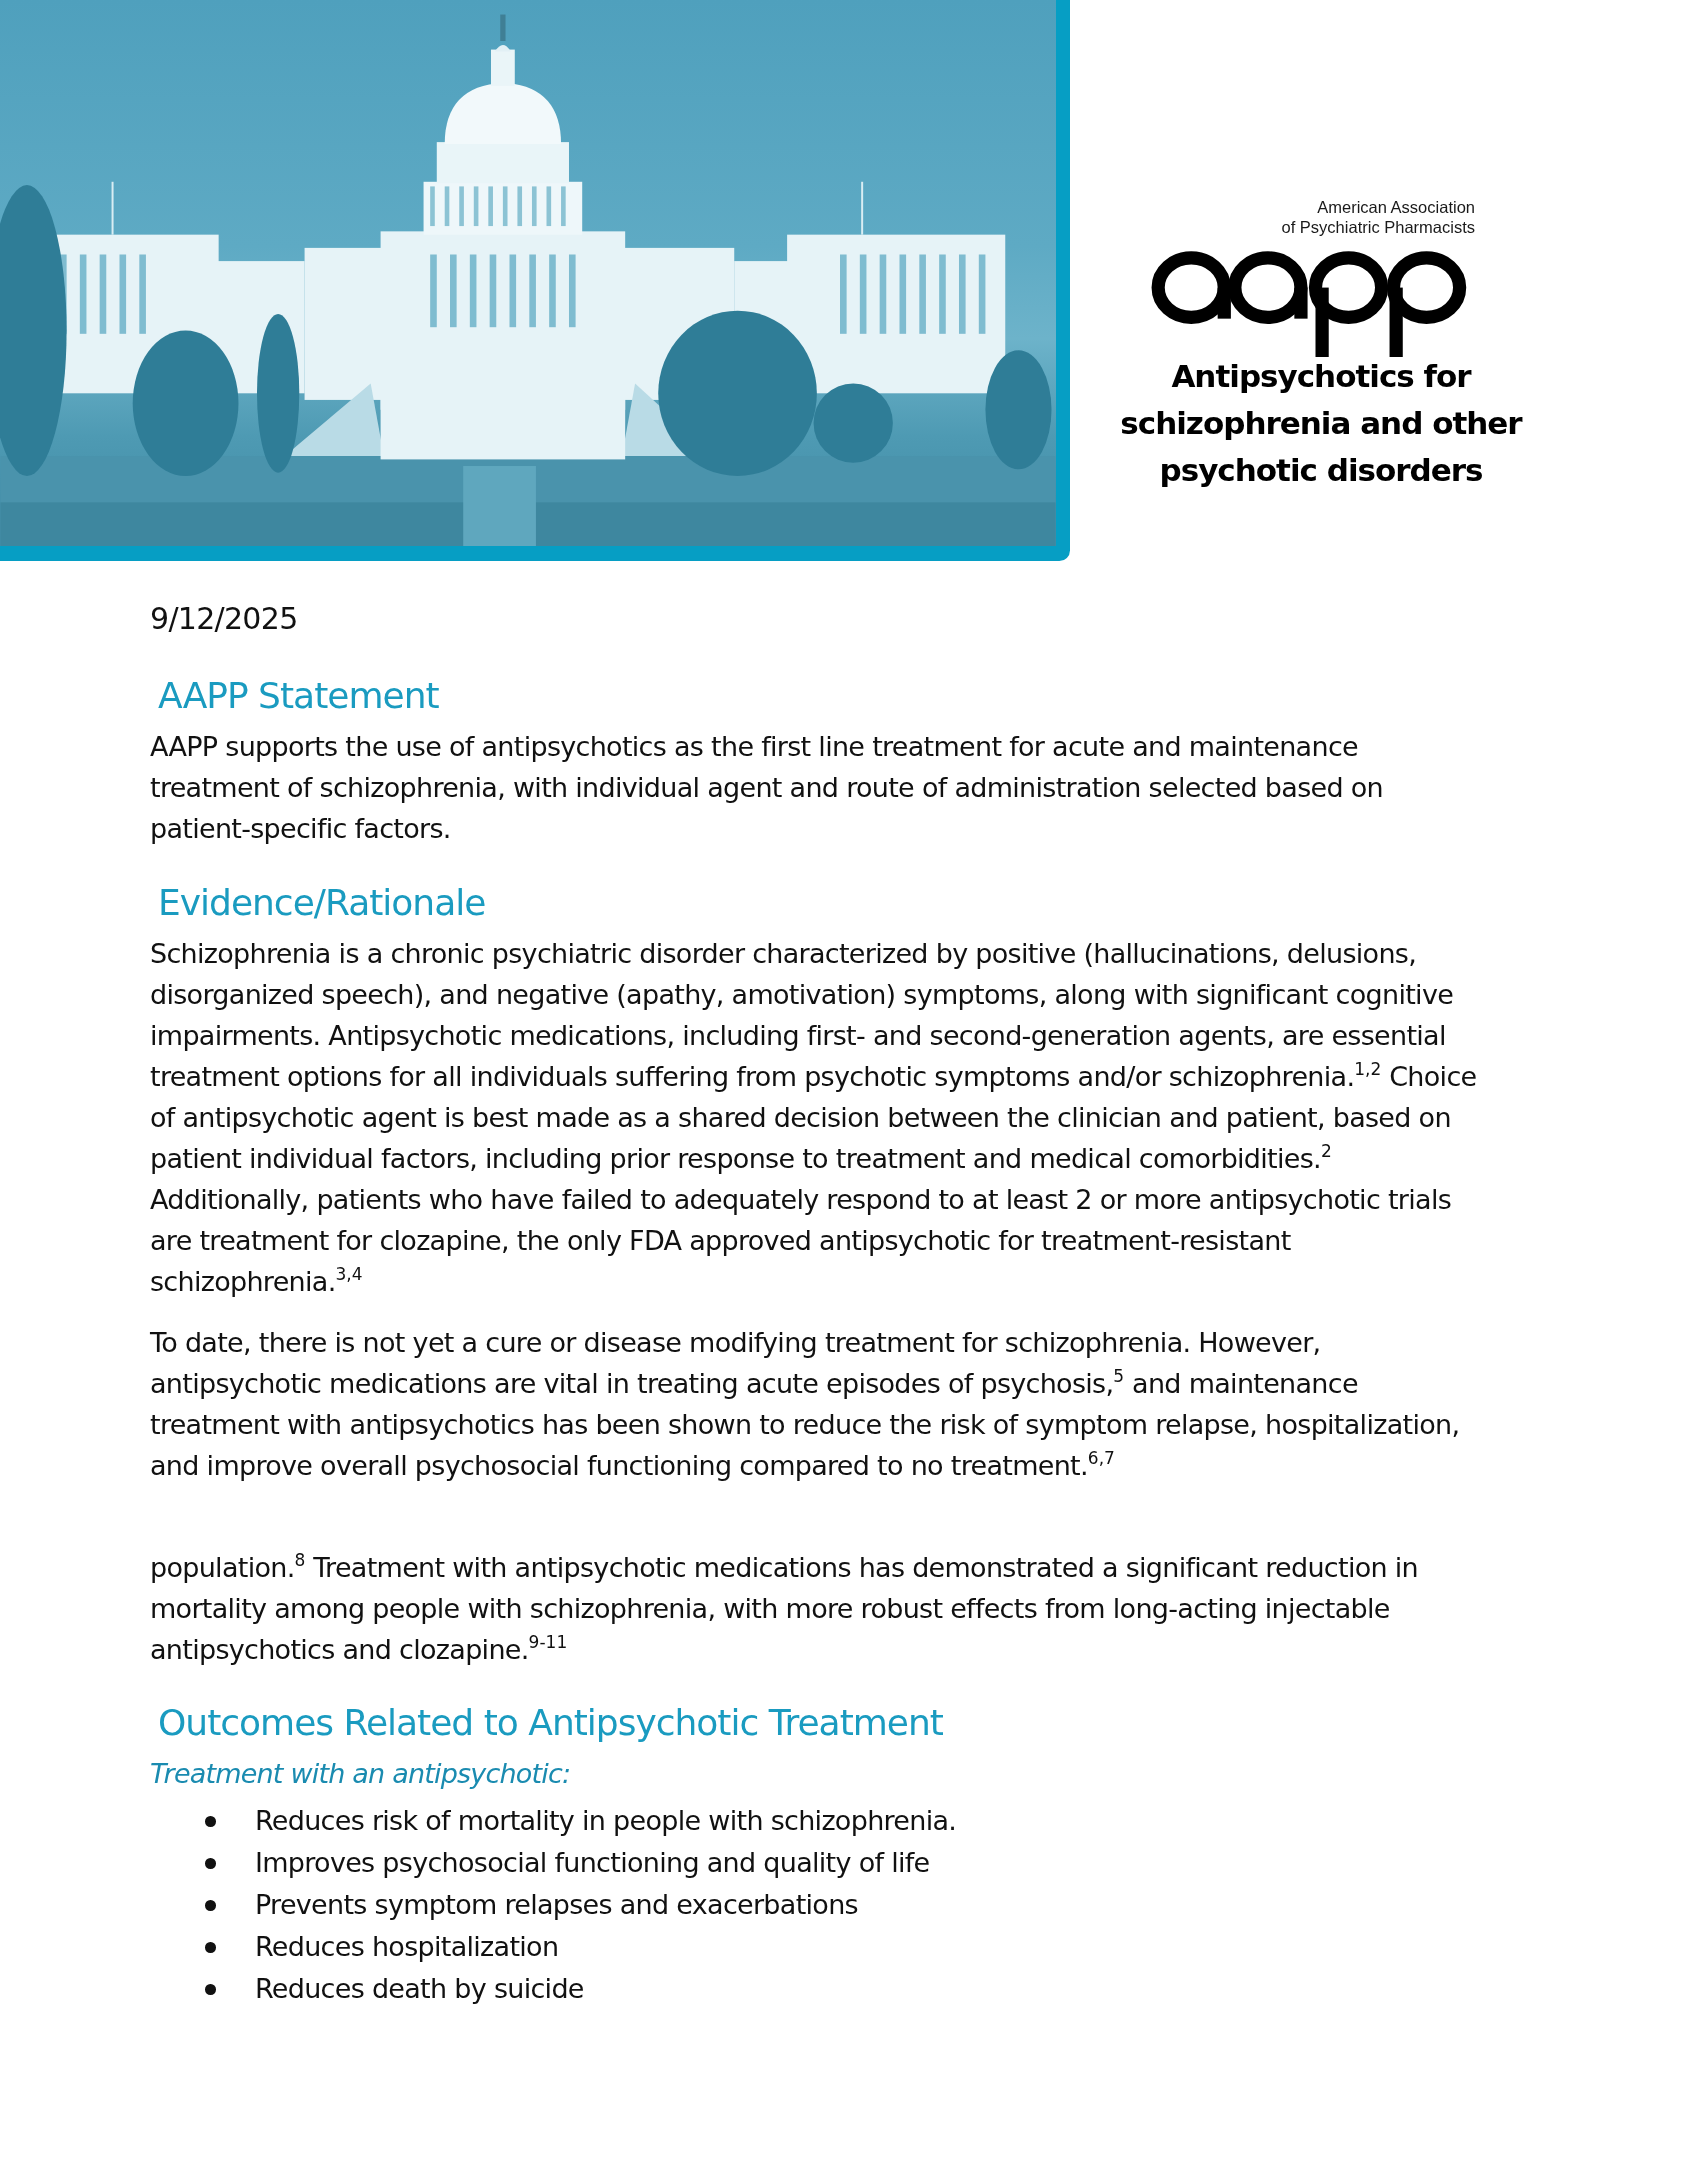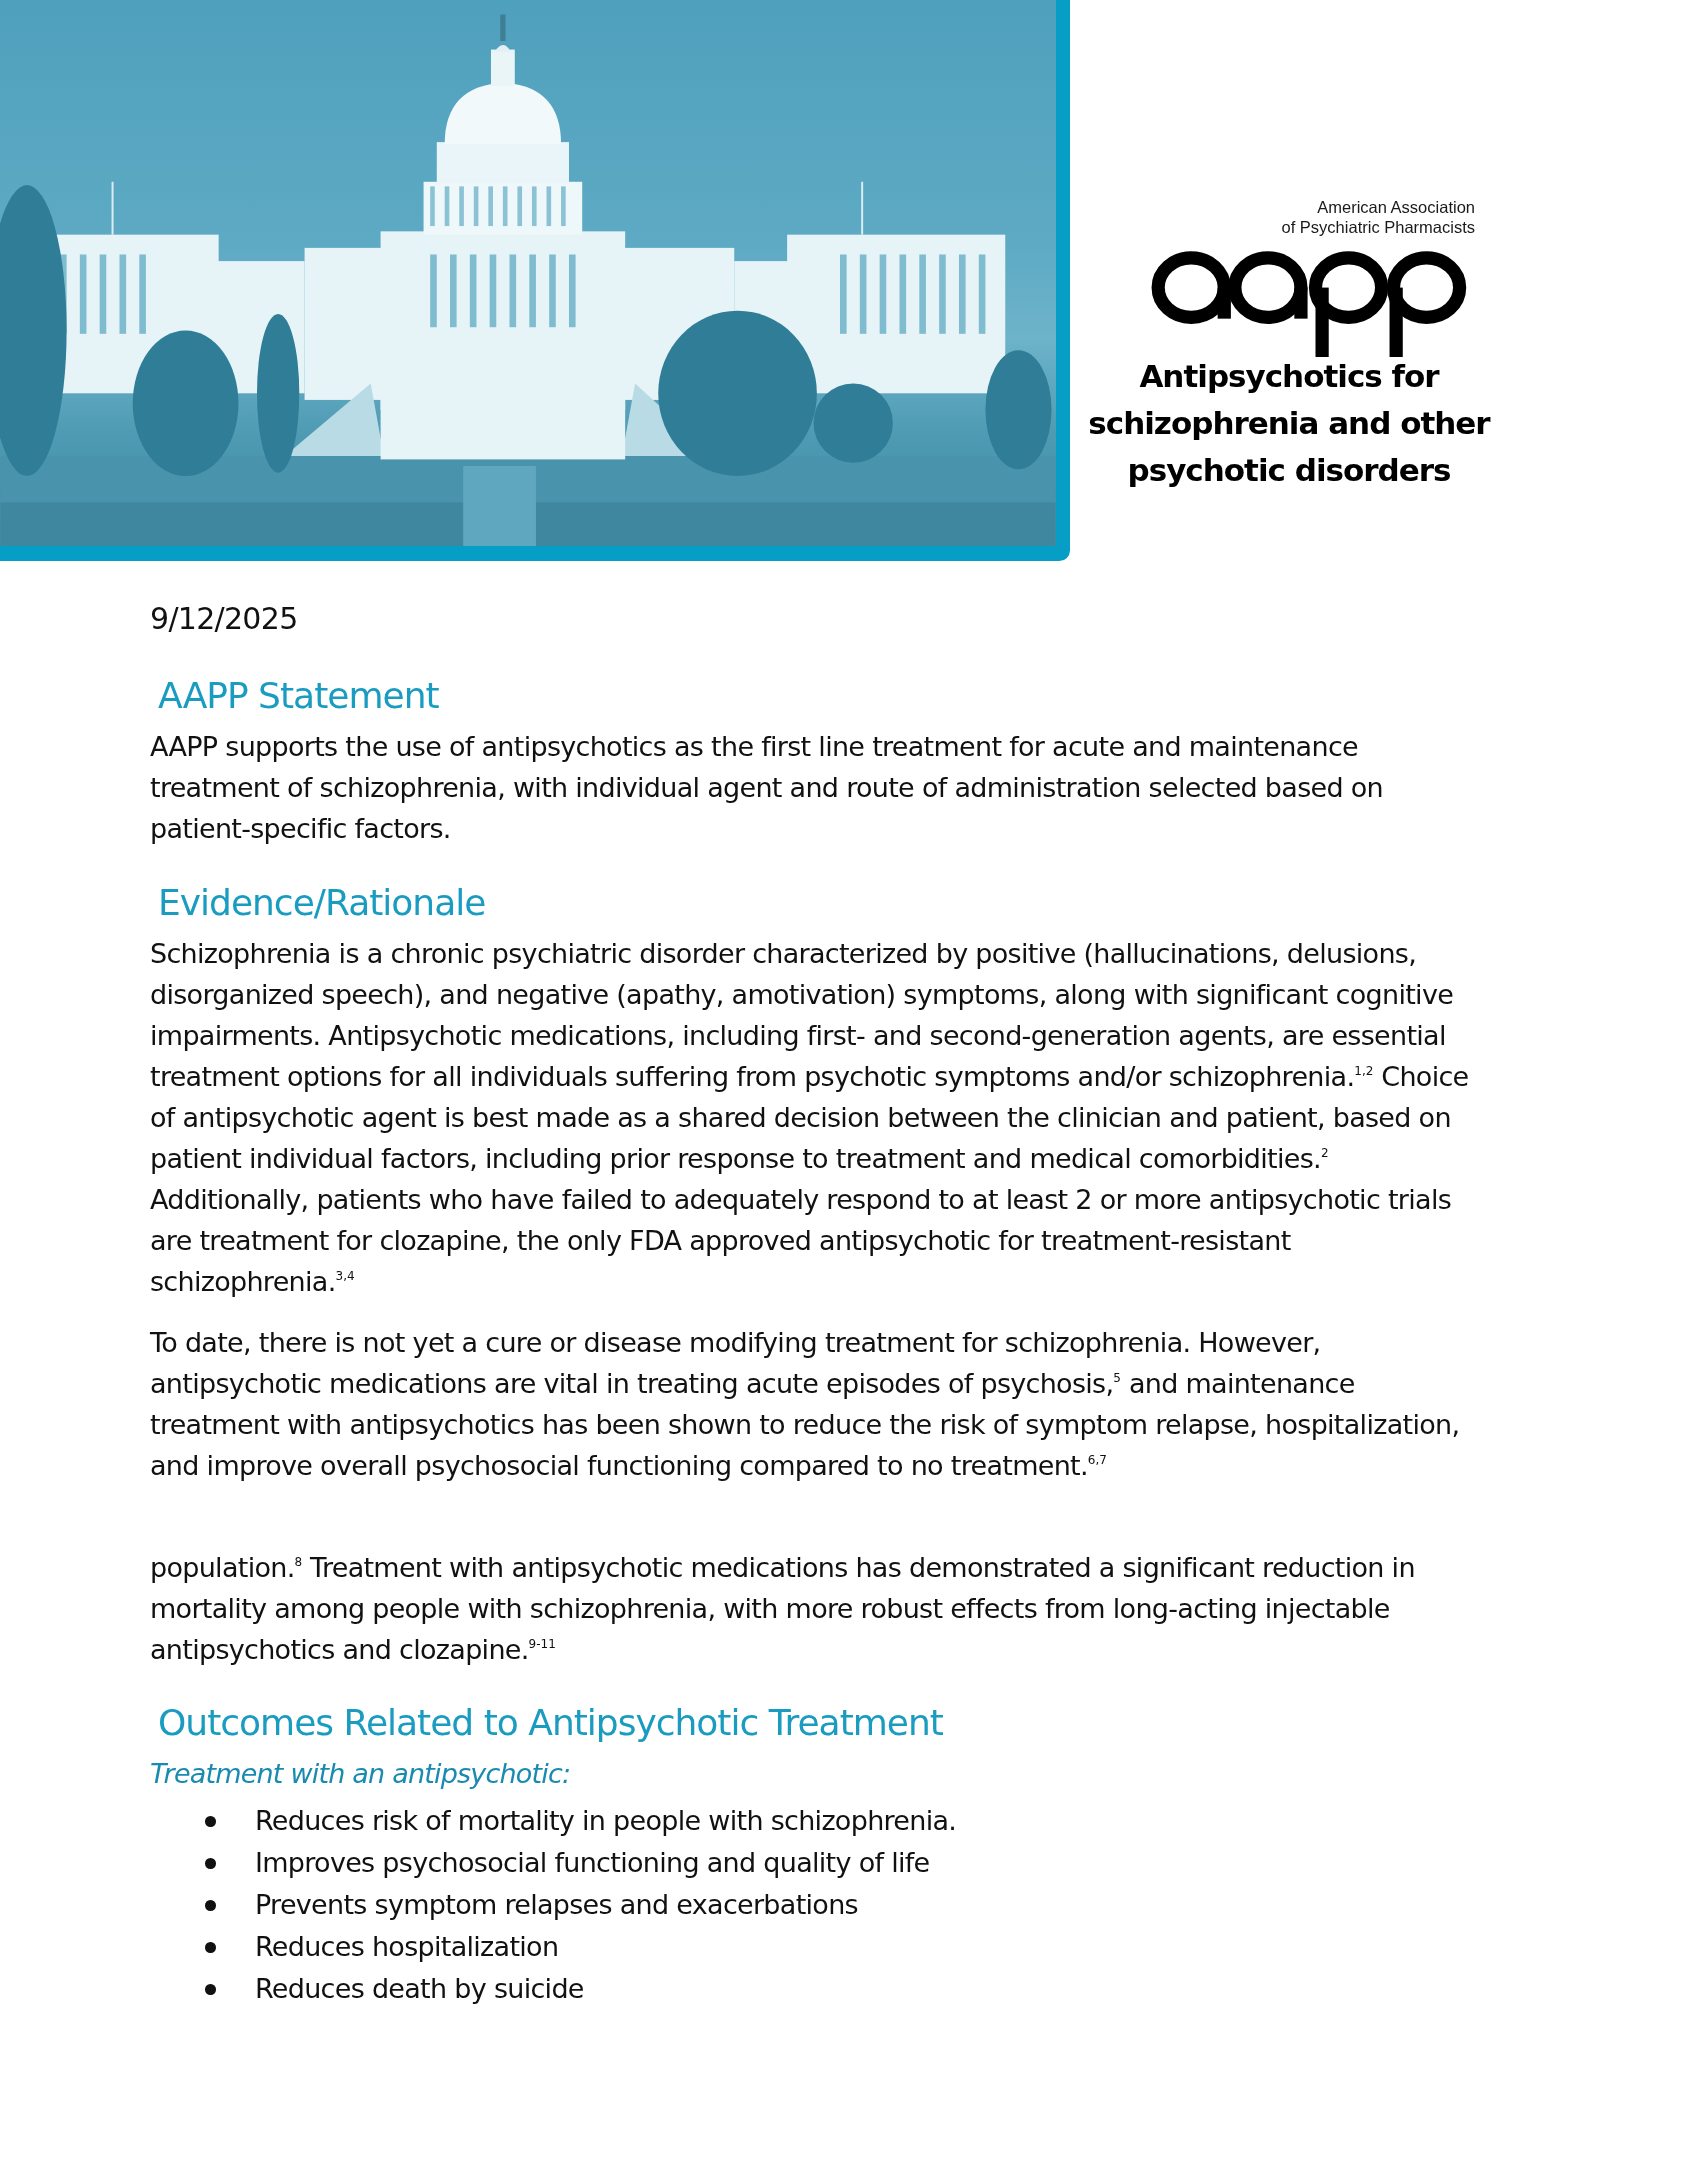--- a/index.html
+++ b/index.html
@@ -11,33 +11,33 @@
             background: #069ec4; border-bottom-right-radius: 10.6px; }
   .banner-photo { position: absolute; left: 0; top: 0; width: 1056px; height: 546px;
                   background: linear-gradient(180deg, #4fa0bd 0%, #5eaac4 45%, #6db3ca 62%, #4e9ab3 80%, #3f8aa4 100%);
                   overflow: hidden; }
   .banner-photo svg { position: absolute; left: 0; top: 0; width: 1056px; height: 546px; }
 
   
   .logo-org { position: absolute; left: 1250px; top: 197px; width: 225px; text-align: right;
               font-family: "Liberation Sans", sans-serif; font-size: 16.5px; line-height: 20px; color: #1a1a1a; }
   .logo-mark { position: absolute; left: 1150px; top: 238px; width: 331px; height: 119px; }
-  .doc-title { position: absolute; left: 1064px; top: 353px; width: 450px; text-align: center;
+  .doc-title { position: absolute; left: 1096px; top: 353px; width: 450px; text-align: center;
                font-family: "DejaVu Sans", sans-serif; font-weight: bold; font-size: 31px; line-height: 47px;
                color: #000; letter-spacing: -1px; }
 
   
   .content { position: absolute; left: 150px; top: 599px; width: 1396px; }
   .date { font-family: "DejaVu Sans", sans-serif; font-size: 30px; line-height: 40px; color: #111;
           letter-spacing: -0.7px; margin: 0 0 34px 0; }
   .h2 { font-family: "DejaVu Sans", sans-serif; font-weight: normal; font-size: 36px; line-height: 45px;
         color: #1a9bc0; margin: 8px; letter-spacing: -1px; }
   .para { font-family: "DejaVu Sans", sans-serif; font-size: 27px; line-height: 41px; color: #111;
           margin: 0; letter-spacing: -0.7px; }
-  .para sup { font-size: 12px; line-height: 0; vertical-align: 11.2px; letter-spacing: 0; text-align: center; }
+  .para sup { font-size: 17px; line-height: 0; vertical-align: 11.2px; letter-spacing: 0; text-align: center; }
   .gap-small { height: 20px; }
   .gap-med { height: 22.5px; }
   .subhead { font-family: "DejaVu Sans", sans-serif; font-style: italic; font-size: 27px; line-height: 41px;
              color: #1a8bb0; margin: 0; letter-spacing: -0.8px; }
   .bullets { list-style: none; margin: 6px; padding: 0; }
   .bullets li { position: relative; padding-left: 99px; font-family: "DejaVu Sans", sans-serif;
                 font-size: 27px; line-height: 42px; color: #111; letter-spacing: -0.7px; }
   .bullets li .dot { position: absolute; left: 49px; top: 16px; width: 10.6px; height: 10.6px;
                      border-radius: 50%; background: #111; }
 </style>

